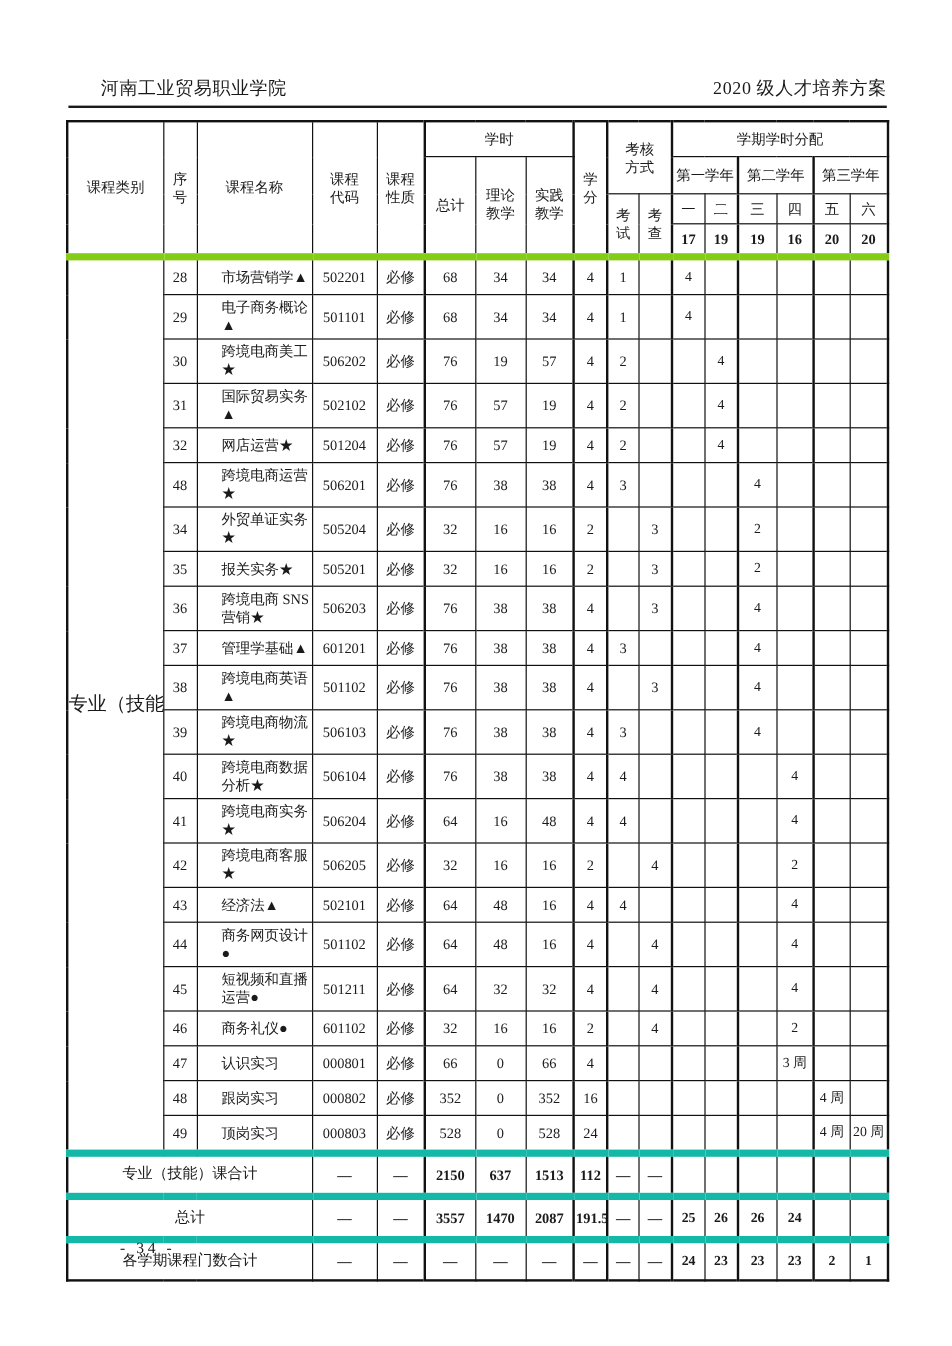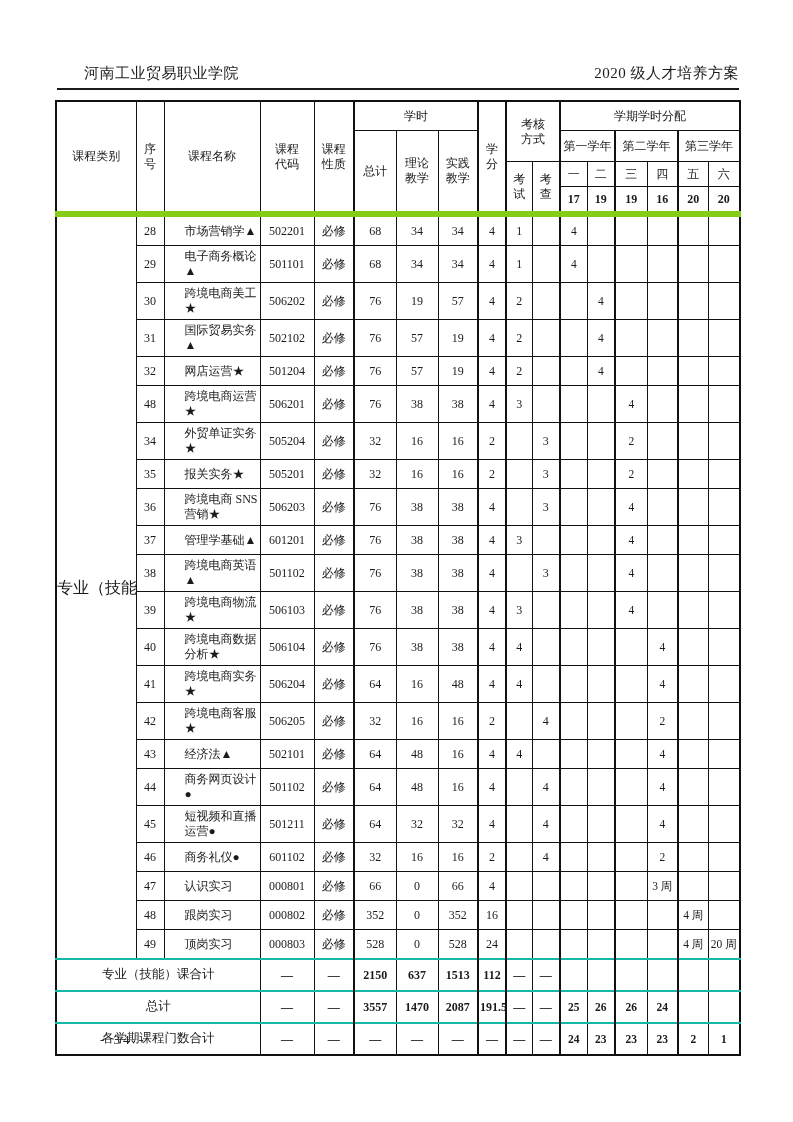--- a/index.html
+++ b/index.html
@@ -34,21 +34,21 @@
   thead tr.r2 th{height:26px;}
   thead tr.r3 th{height:20px;}
   thead tr.r4 th{height:20px;}
   thead tr.r4 th{font-weight:bold;}
   tbody td{height:22px;}
   tbody tr:first-child td{border-top:6px solid #84cc16;}
   td.name{text-align:left;padding-left:20px;padding-right:2px;}
   td.cat{font-size:16px;white-space:nowrap;padding:0;}
   td.sem{white-space:nowrap;font-size:11.5px;}
   .gl{border-left:2px solid #111;}
-  tr.summary td{border-top:2px solid #14b8a6;height:24px;}
+  tr.summary td{border-top:6px solid #14b8a6;height:24px;}
   tr.summary td.num{font-weight:bold;}
   tr.summary td.slabel{font-size:12.5px;}
   
   .page-number{
     position:absolute;left:100px;top:1032px;
     font-size:13px;letter-spacing:3px;
   }
 </style>
 </head>
 <body>

